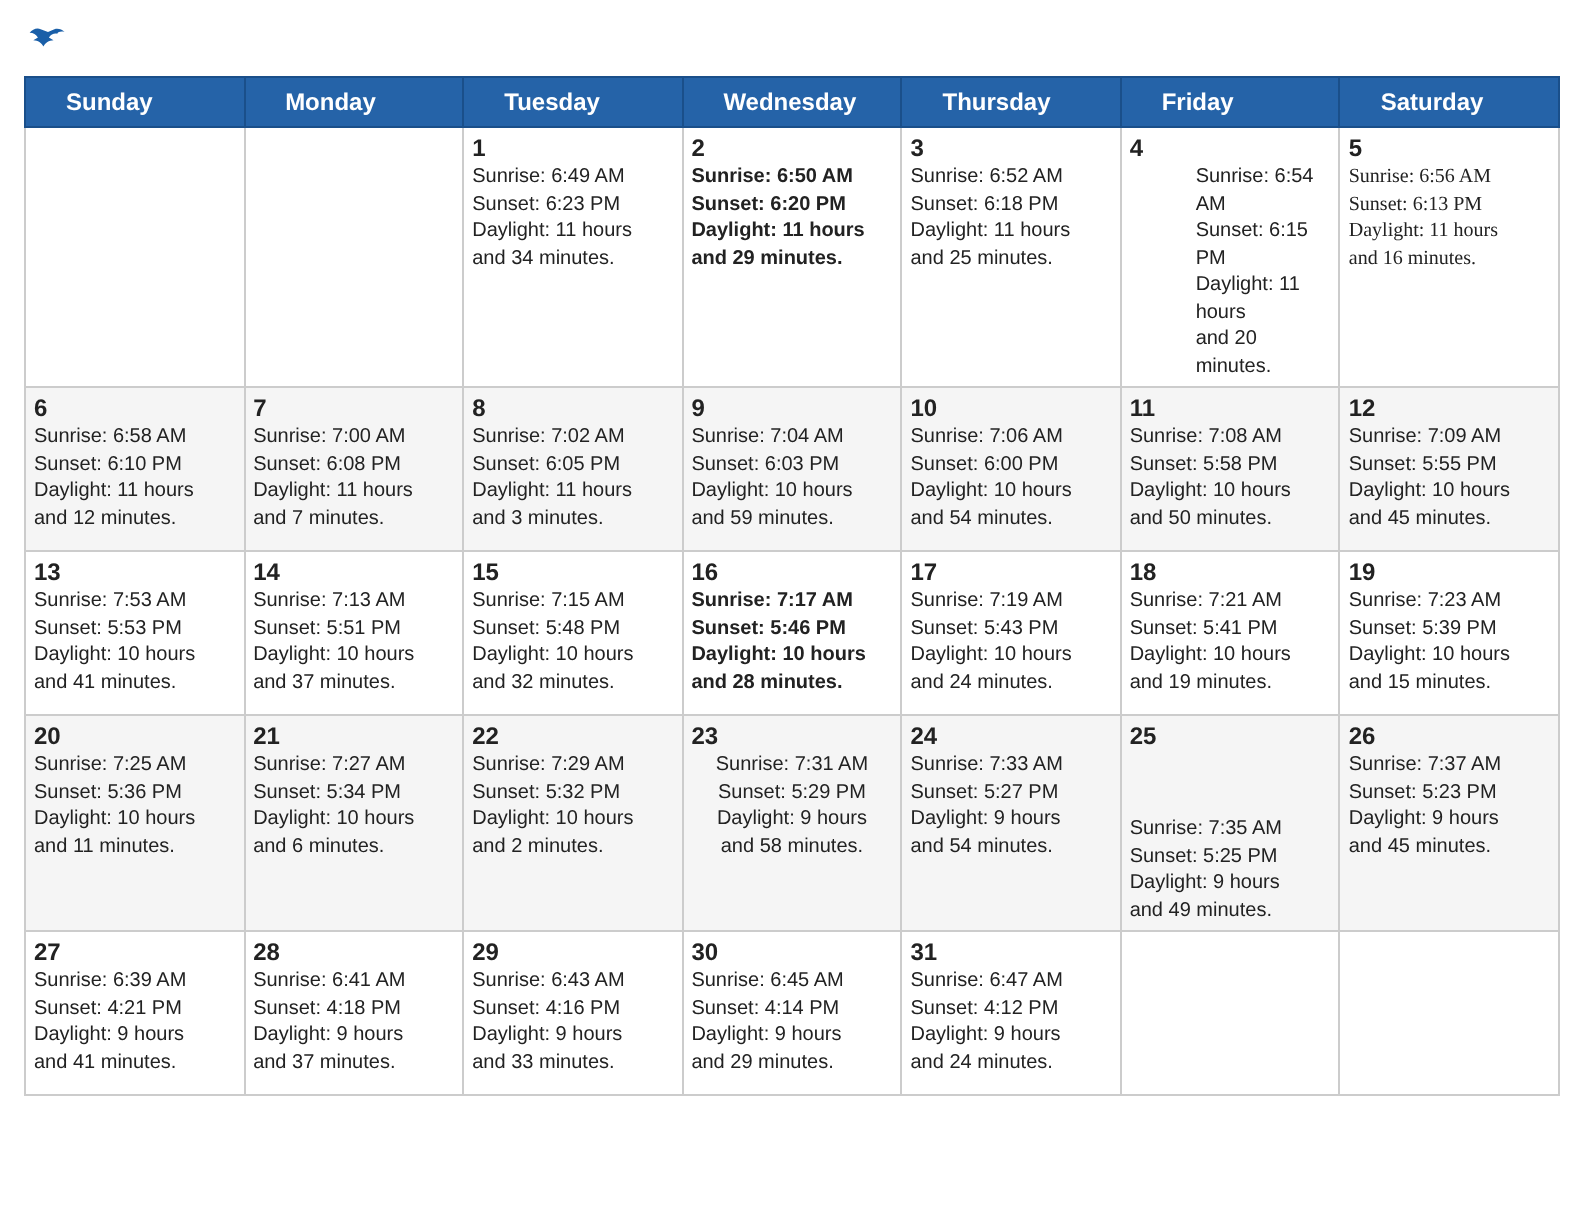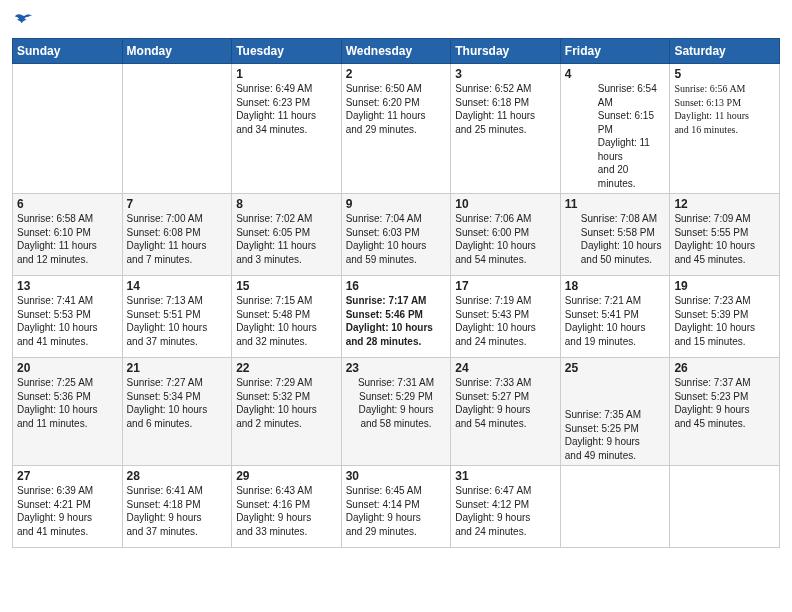--- a/index.html
+++ b/index.html
@@ -53,21 +53,21 @@
     table {
       width: 100%;
       border-collapse: collapse;
       table-layout: fixed;
     }
     thead tr th {
       background: #2563a8;
       color: #fff;
       font-size: 12px;
       font-weight: bold;
-      padding: 5px 4px;
+      padding: 5px 20px;
       text-align: left;
       border: 1px solid #1a4f8a;
     }
     tbody tr td {
       border: 1px solid #ccc;
       vertical-align: top;
       padding: 3px 4px;
       font-size: 10px;
       color: #222;
       height: 82px;
@@ -132,21 +132,21 @@
           <td class="empty-cell"></td>
           <td>
             <span class="day-num">1</span>
             <div class="day-info" style="white-space: pre-line;">Sunrise: 6:49 AM
 Sunset: 6:23 PM
 Daylight: 11 hours
 and 34 minutes.</div>
           </td>
           <td>
             <span class="day-num">2</span>
-            <div class="day-info" style="white-space: pre-line;">Sunrise: 6:50 AM
+            <div class="day-info" style="white-space: pre-line; font-weight: bold;">Sunrise: 6:50 AM
 Sunset: 6:20 PM
 Daylight: 11 hours
 and 29 minutes.</div>
           </td>
           <td>
             <span class="day-num">3</span>
             <div class="day-info" style="white-space: pre-line;">Sunrise: 6:52 AM
 Sunset: 6:18 PM
 Daylight: 11 hours
 and 25 minutes.</div>
@@ -197,37 +197,37 @@
           </td>
           <td>
             <span class="day-num">10</span>
             <div class="day-info" style="white-space: pre-line;">Sunrise: 7:06 AM
 Sunset: 6:00 PM
 Daylight: 10 hours
 and 54 minutes.</div>
           </td>
           <td>
             <span class="day-num">11</span>
-            <div class="day-info" style="white-space: pre-line; margin-left: 16px;">Sunrise: 7:08 AM
+            <div class="day-info" style="white-space: pre-line;">Sunrise: 7:08 AM
 Sunset: 5:58 PM
 Daylight: 10 hours
 and 50 minutes.</div>
           </td>
           <td>
             <span class="day-num">12</span>
             <div class="day-info" style="white-space: pre-line;">Sunrise: 7:09 AM
 Sunset: 5:55 PM
 Daylight: 10 hours
 and 45 minutes.</div>
           </td>
         </tr>
         <tr>
           <td>
             <span class="day-num">13</span>
-            <div class="day-info" style="white-space: pre-line;">Sunrise: 7:41 AM
+            <div class="day-info" style="white-space: pre-line;">Sunrise: 7:53 AM
 Sunset: 5:53 PM
 Daylight: 10 hours
 and 41 minutes.</div>
           </td>
           <td>
             <span class="day-num">14</span>
             <div class="day-info" style="white-space: pre-line;">Sunrise: 7:13 AM
 Sunset: 5:51 PM
 Daylight: 10 hours
 and 37 minutes.</div>

